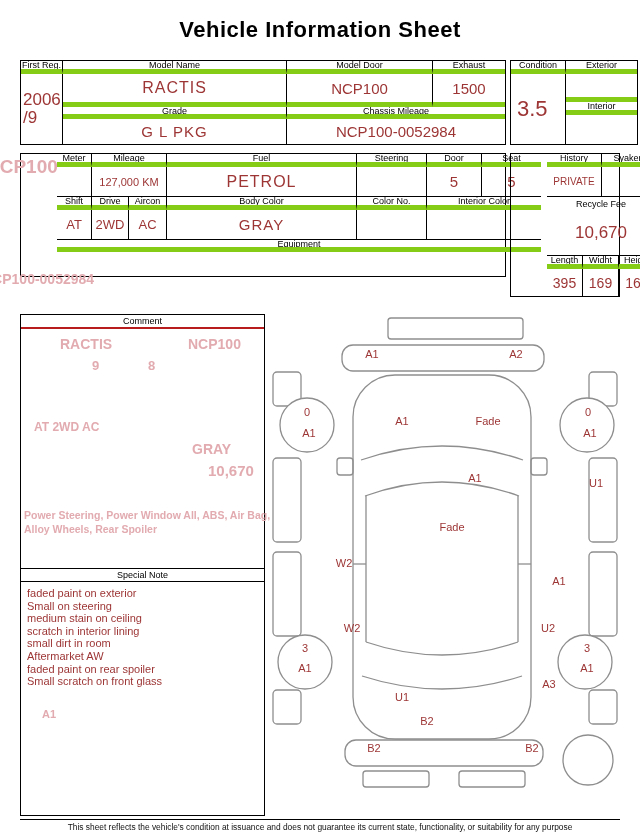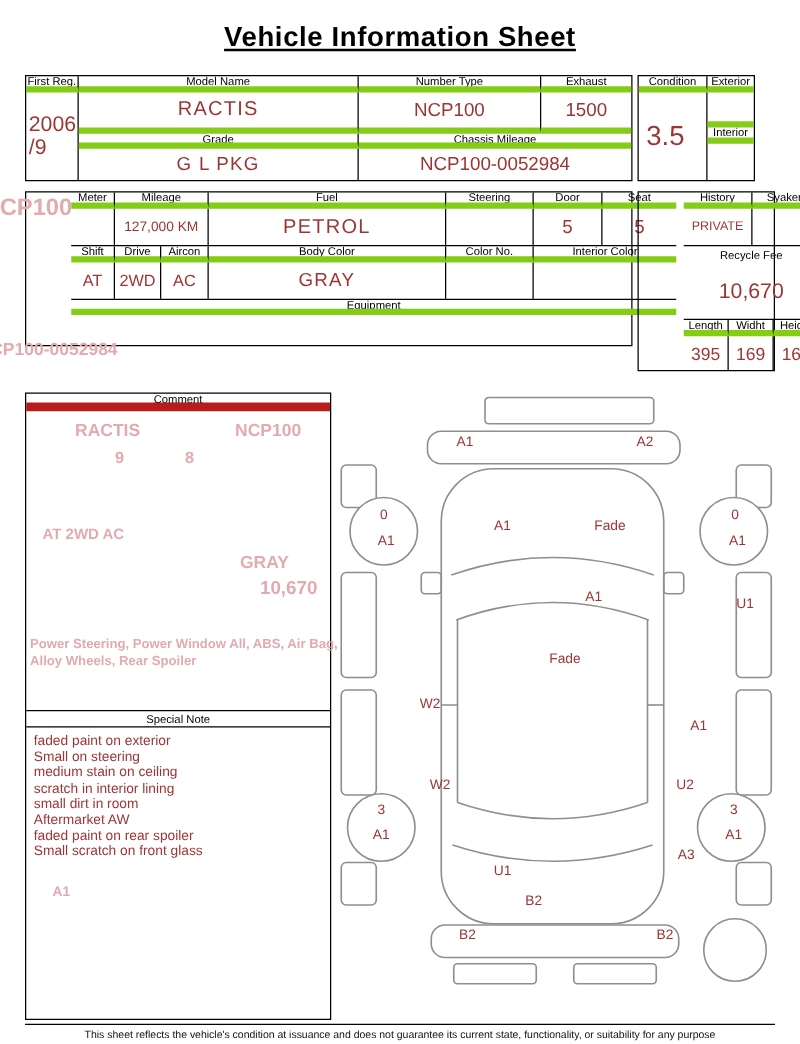--- a/index.html
+++ b/index.html
@@ -3,45 +3,45 @@
 <meta charset="utf-8">
 <style>
   * { margin:0; padding:0; box-sizing:border-box; }
   html,body { background:#ffffff; }
   .sheet {
     position:relative; width:640px; height:835px; background:#ffffff;
     font-family:"Liberation Sans", sans-serif; color:#000; overflow:hidden;
   }
   .title {
     position:absolute; top:17px; left:0; width:100%; text-align:center;
-    font-size:22px; font-weight:bold; letter-spacing:.5px;text-decoration:underline;
+    font-size:22px; font-weight:bold; letter-spacing:.5px;
   }
   .box { position:absolute; border:1px solid #000; }
   .grid { display:grid; width:100%; height:100%; }
   .cell { display:flex; align-items:center; justify-content:center; overflow:hidden; }
   .br { border-right:1px solid #000; }
   .bb { border-bottom:5px solid #84cc16; }
   .lbl { font-size:9px; color:#000; white-space:nowrap; }
   .val { color:#9d3535; }
   .t1l { left:20px; top:60px; width:486px; height:85px; }
   .t1l .grid { grid-template-columns:42px 224px 146px 1fr; grid-template-rows:13px 33px 12px 1fr; }
-  .t1r { left:510px; top:60px; width:94px; height:85px; }
+  .t1r { left:510px; top:60px; width:128px; height:85px; }
   .t1r .grid { grid-template-columns:55px 1fr; grid-template-rows:13px 28px 13px 1fr; }
   .t2l { left:20px; top:153px; width:486px; height:124px; display:flex; flex-direction:column; }
   .t2r { left:510px; top:153px; width:110px; height:144px; display:flex; flex-direction:column; }
   .sec { display:grid; width:100%;margin-left:36px; }
   .t2lA { height:43px; grid-template-columns:35px 75px 190px 70px 55px 1fr; grid-template-rows:13px 1fr; border-bottom:1px solid #000; }
   .t2lB { height:43px; grid-template-columns:35px 37px 38px 190px 70px 1fr; grid-template-rows:13px 1fr; border-bottom:1px solid #000; }
   .t2lC { flex:1; grid-template-columns:1fr; grid-template-rows:12px 1fr; }
   .t2rA { height:43px; grid-template-columns:55px 1fr; grid-template-rows:13px 1fr; border-bottom:1px solid #000; }
   .t2rB { height:59px; grid-template-columns:1fr; grid-template-rows:13px 1fr; border-bottom:1px solid #000; }
   .t2rC { flex:1; grid-template-columns:1fr 1fr 1fr; grid-template-rows:13px 1fr; }
   .mainl { left:20px; top:314px; width:245px; height:502px; display:flex; flex-direction:column; }
   .comment-head, .note-head { height:14px; display:flex; align-items:center; justify-content:center; }
-  .comment-head { border-bottom:7px solid #b91c1c;text-align:right; }
+  .comment-head { border-bottom:2px solid #b91c1c;text-align:right; }
   .note-head { border-top:1px solid #000; border-bottom:1px solid #000; }
   .comment-body { height:239px; }
   .note-body { flex:1; padding:5px 6px; }
   .note-line { font-size:11px; line-height:12.6px; color:#9d3535; white-space:nowrap; }
   .diagram { position:absolute; left:265px; top:312px; width:360px; height:505px; }
   .ann {
     position:absolute; transform:translate(-50%,-50%); font-size:11px;
     color:#9d3535; white-space:nowrap;
   }
   .ghost { position:absolute; color:#e2abb0; white-space:nowrap; pointer-events:none; font-weight:bold; }
@@ -56,21 +56,21 @@
 <body>
 
 <div class="sheet">
 
   <div class="title">Vehicle Information Sheet</div>
 
   <div class="box t1l">
     <div class="grid">
       <div class="cell lbl br bb" style="grid-area:1/1/2/2">First Reg.</div>
       <div class="cell lbl br bb" style="grid-area:1/2/2/3">Model Name</div>
-      <div class="cell lbl br bb" style="grid-area:1/3/2/4">Number Type</div>
+      <div class="cell lbl br bb" style="grid-area:1/3/2/4">Model Door</div>
       <div class="cell lbl bb" style="grid-area:1/4/2/5">Exhaust</div>
       <div class="cell val br bigyear" style="grid-area:2/1/5/2">
         <span>2006</span>
         <span>/9</span>
       </div>
       <div class="cell val br bb fs16" style="grid-area:2/2/3/3;letter-spacing:1px">RACTIS</div>
       <div class="cell val br bb fs15" style="grid-area:2/3/3/4">NCP100</div>
       <div class="cell val bb fs15" style="grid-area:2/4/3/5">1500</div>
       <div class="cell lbl br bb" style="grid-area:3/2/4/3">Grade</div>
       <div class="cell lbl bb" style="grid-area:3/3/4/5">Chassis Mileage</div>

